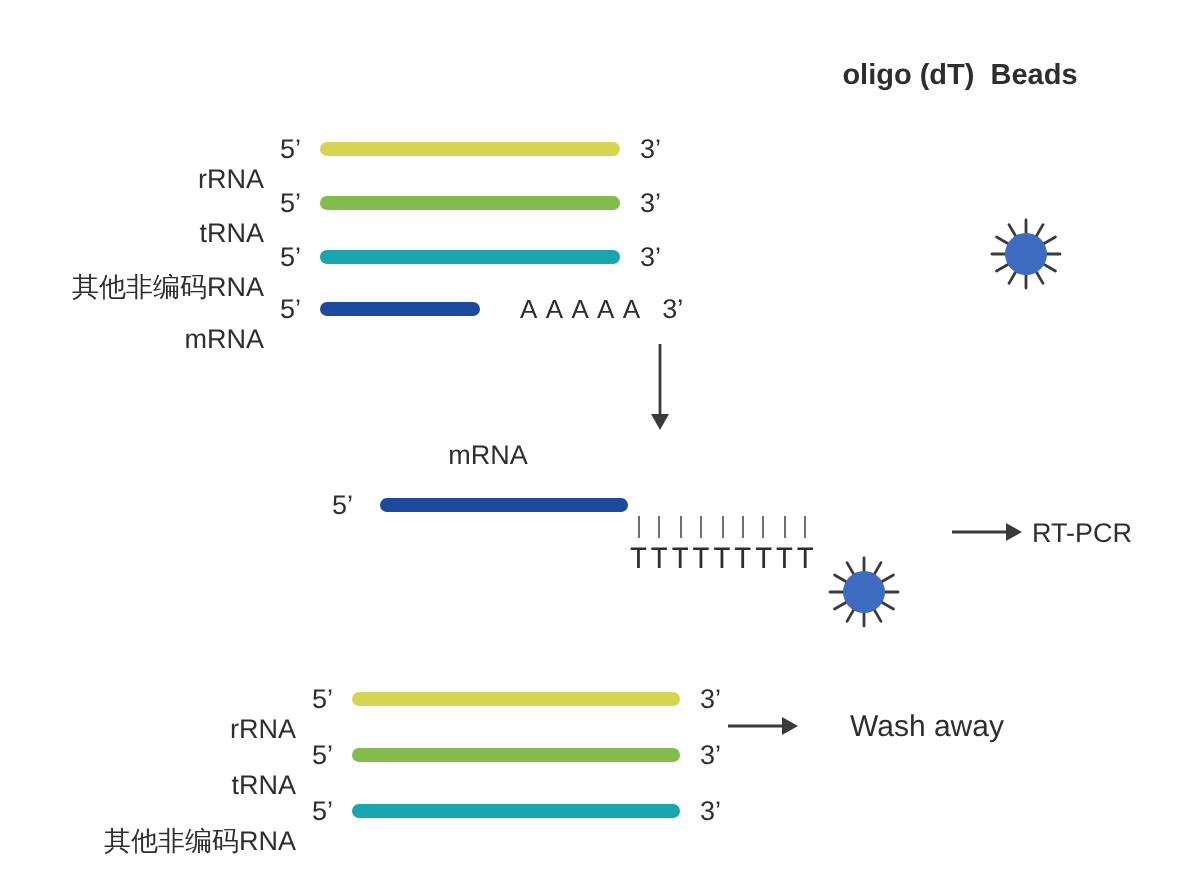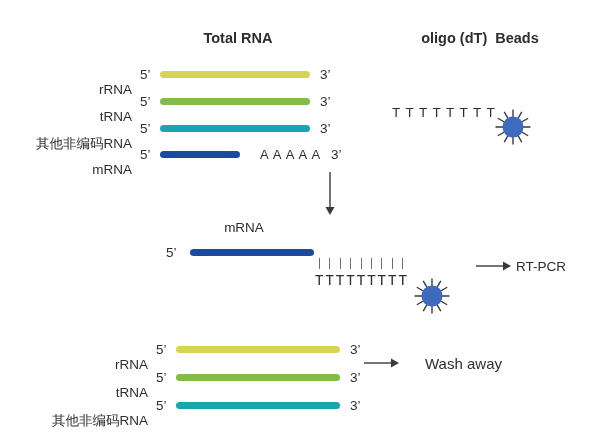--- a/index.html
+++ b/index.html
@@ -27,21 +27,20 @@
   .plain{position:absolute;white-space:nowrap;}
   .arrow{position:absolute;}
   .arrow line{stroke:#3a3a3a;stroke-width:1.4;}
   .arrow polygon{fill:#3a3a3a;}
 </style>
 </head>
 <body>
 
 <div id="canvas">
 
-  <div class="title" style="left:158px;top:30px;width:160px;">Total RNA</div>
   <div class="title" style="left:380px;top:30px;width:200px;">oligo (dT)  Beads</div>
 
   <div class="rna-row" style="left:20px;top:64px;">
     <span class="lbl">rRNA</span>
     <span class="p5">5’</span>
     <div class="bar bar-std" style="background-color: rgb(214, 213, 83);"></div>
     <span class="p3">3’</span>
   </div>
 
   <div class="rna-row" style="left:20px;top:91px;">
@@ -59,21 +58,20 @@
   </div>
 
   <div class="rna-row" style="left:20px;top:144px;">
     <span class="lbl">mRNA</span>
     <span class="p5">5’</span>
     <div class="bar bar-mrna" style="background-color: rgb(28, 75, 157);"></div>
     <span class="polya">A A A A A</span>
     <span class="p3">3’</span>
   </div>
 
-  <div class="seq" style="left:392px;top:105px;">T T T T T T T T</div>
 
   <svg class="arrow" style="left:494px;top:108px;" width="38" height="38" viewBox="0 0 38 38">
     <g stroke-width="2.2" stroke-linecap="round" stroke="#3d6bc0">
       <line x1="2" y1="19" x2="36" y2="19"></line>
       <line x1="4.3" y1="10.5" x2="33.7" y2="27.5"></line>
       <line x1="10.5" y1="4.3" x2="27.5" y2="33.7"></line>
       <line x1="19" y1="2" x2="19" y2="36"></line>
       <line x1="27.5" y1="4.3" x2="10.5" y2="33.7"></line>
       <line x1="33.7" y1="10.5" x2="4.3" y2="27.5"></line>
     </g>

